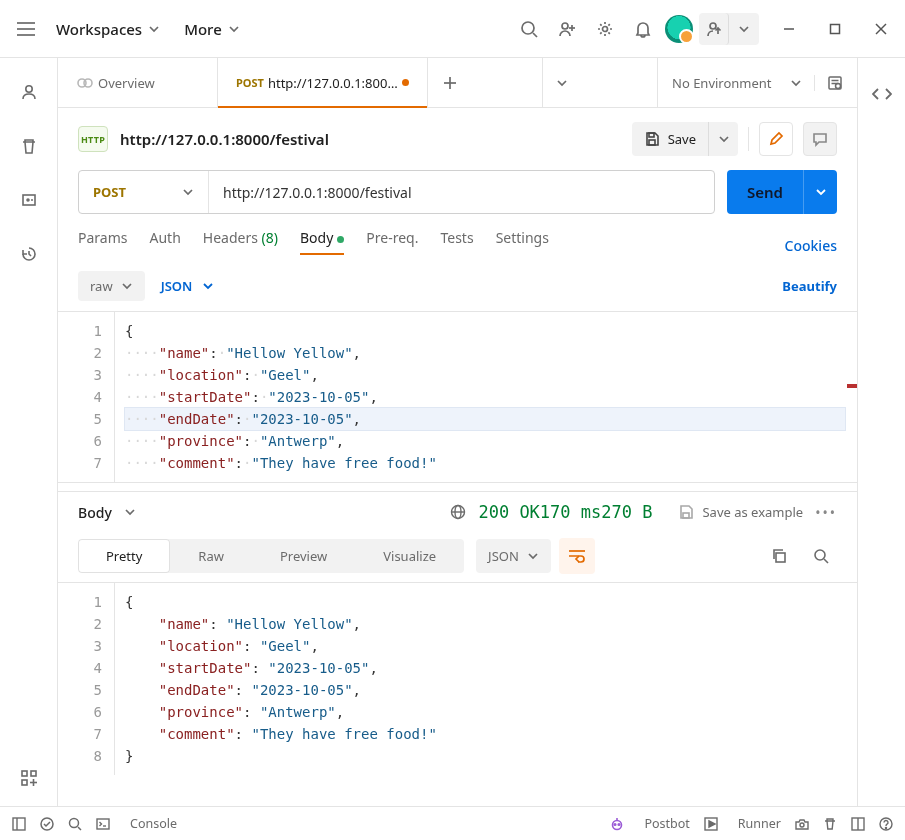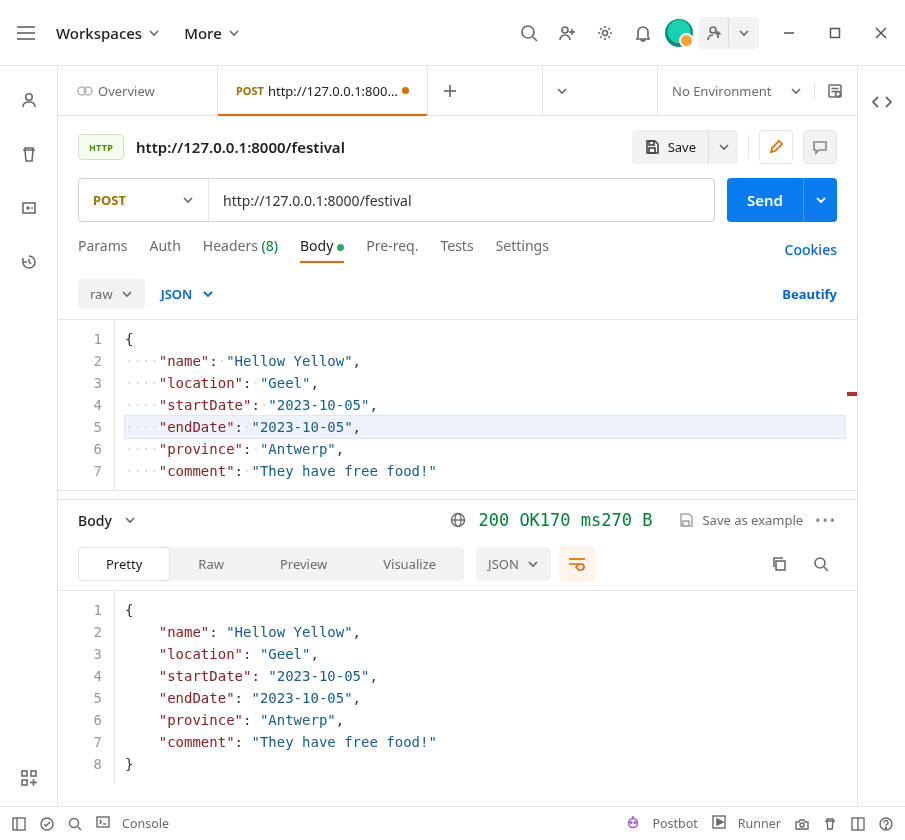--- a/index.html
+++ b/index.html
@@ -31,21 +31,21 @@
   }
   svg { display: block; }
   .icon-btn {
     display: flex; align-items: center; justify-content: center;
     width: 32px; height: 32px; border-radius: 4px; cursor: pointer;
     color: var(--muted);
   }
 
   
   .menubar {
-    height: 66px; display: flex; align-items: center;
+    height: 58px; display: flex; align-items: center;
     padding: 0 10px; border-bottom: 1px solid var(--border);
     gap: 4px;
   }
   .menubar .menu-label {
     font-size: 15px; font-weight: 500; color: var(--text);
     display: flex; align-items: center; gap: 6px;
     padding: 6px 10px; border-radius: 4px; cursor: pointer;
   }
   .menubar .right { margin-left: auto; display: flex; align-items: center; gap: 6px; }
   .avatar {
@@ -106,21 +106,21 @@
     color:var(--muted); font-size:13px; min-width:200px;
   }
   .env-block .env-dd { margin-left:auto; }
   .env-block .env-detail { border-left:1px solid var(--border); padding-left:12px; }
 
   
   .title-row {
     display:flex; align-items:center; padding:14px 20px; gap:12px;
   }
   .http-badge {
-    width:46px; height:26px; border:1px solid #cfe2bd; border-radius:4px;
+    width:30px; height:26px; border:1px solid #cfe2bd; border-radius:4px;
     display:flex; align-items:center; justify-content:center;
     font-size:9px; font-weight:700; color:#4a8a13; background:#f5fbef;
     letter-spacing:0.3px;
   }
   .title-row .url { font-size:15px; font-weight:600; }
   .title-row .right-actions { margin-left:auto; display:flex; align-items:center; gap:10px; }
   .save-btn {
     display:flex; align-items:center; height:34px; background:var(--bg-light);
     border-radius:4px; overflow:hidden;
   }
@@ -144,31 +144,31 @@
     border-radius:4px; height:44px; overflow:hidden;
   }
   .method-select {
     width:130px; display:flex; align-items:center; justify-content:space-between;
     padding:0 14px; border-right:1px solid var(--border); cursor:pointer;
     font-weight:700; color:#9d7500; font-size:13px;
   }
   .url-text { flex:1; display:flex; align-items:center; padding:0 14px; font-size:14px; color:#333; }
   .send-btn {
     display:flex; align-items:stretch; height:44px; border-radius:4px;
-    overflow:hidden; background:var(--blue); color:#ffffff; cursor:pointer;
+    overflow:hidden; background:var(--blue); color:#0f172a; cursor:pointer;
   }
   .send-btn .send-main { display:flex; align-items:center; padding:0 20px; font-weight:600; font-size:15px; }
   .send-btn .send-caret {
     width:34px; display:flex; align-items:center; justify-content:center;
     border-left:1px solid rgba(255,255,255,0.25);
   }
 
   
   .req-tabs {
-    display:flex; align-items:center; gap:22px; padding:0 20px 10px;
+    display:flex; align-items:flex-end; gap:22px; padding:0 20px 10px;
   }
   .req-tab { color:var(--muted); cursor:pointer; font-size:14px; position:relative; padding-bottom:8px; }
   .req-tab .count { color:var(--green); }
   .req-tab.active { color:var(--text); }
   .req-tab.active::after {
     content:""; position:absolute; left:0; right:0; bottom:0; height:2px; background:var(--orange);
   }
   .req-tab .gdot { display:inline-block; width:7px; height:7px; background:#2fa866; border-radius:50%; margin-left:4px; vertical-align:middle; }
   .req-tabs .right-link { margin-left:auto; color:var(--blue-dark); cursor:pointer; font-size:14px; font-weight:500; }
 
@@ -237,21 +237,21 @@
   }
   .resp-view .right { margin-left:auto; display:flex; gap:10px; }
 
   
   .statusbar {
     height:34px; border-top:1px solid var(--border);
     display:flex; align-items:center; padding:0 12px; gap:14px;
     color:var(--muted); font-size:12.5px;
   }
   .statusbar .right { margin-left:auto; display:flex; align-items:center; gap:14px; }
-  .statusbar .item { display:flex; gap:12px; cursor:pointer; }
+  .statusbar .item { display:flex; align-items:center; gap:20px; cursor:pointer; }
 
   .caret-svg { width:12px; height:12px; }
 </style>
 </head>
 <body>
 
 <div class="menubar">
   <div class="icon-btn">
     <svg width="18" height="14" viewBox="0 0 18 14" stroke="#6b6b6b" stroke-width="1.7">
         <line x1="0" y1="1" x2="18" y2="1"></line>

